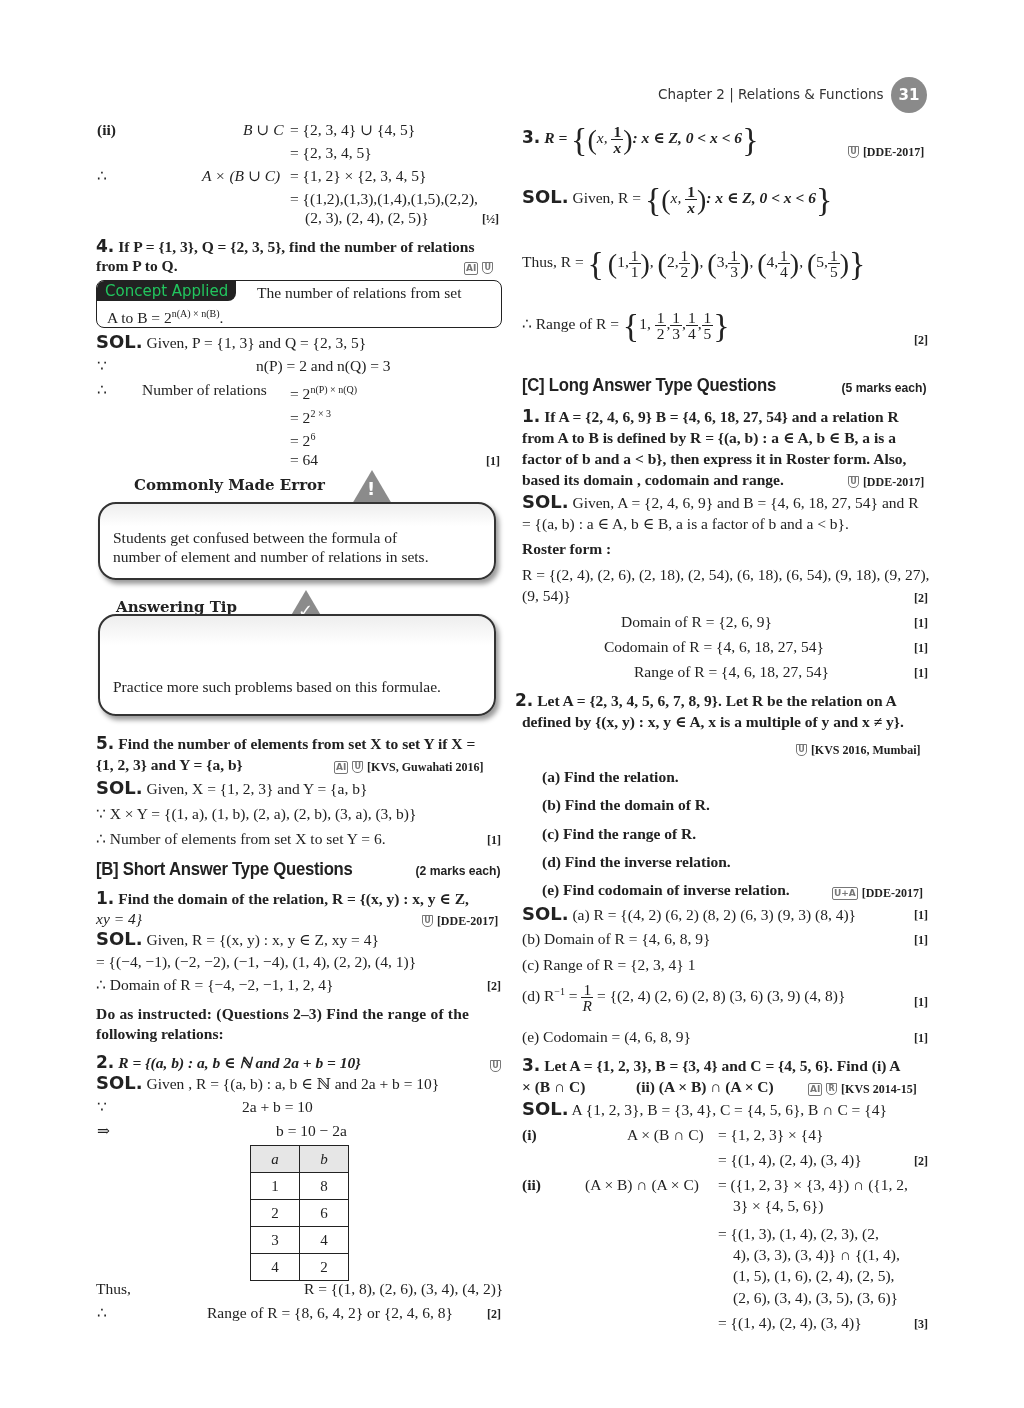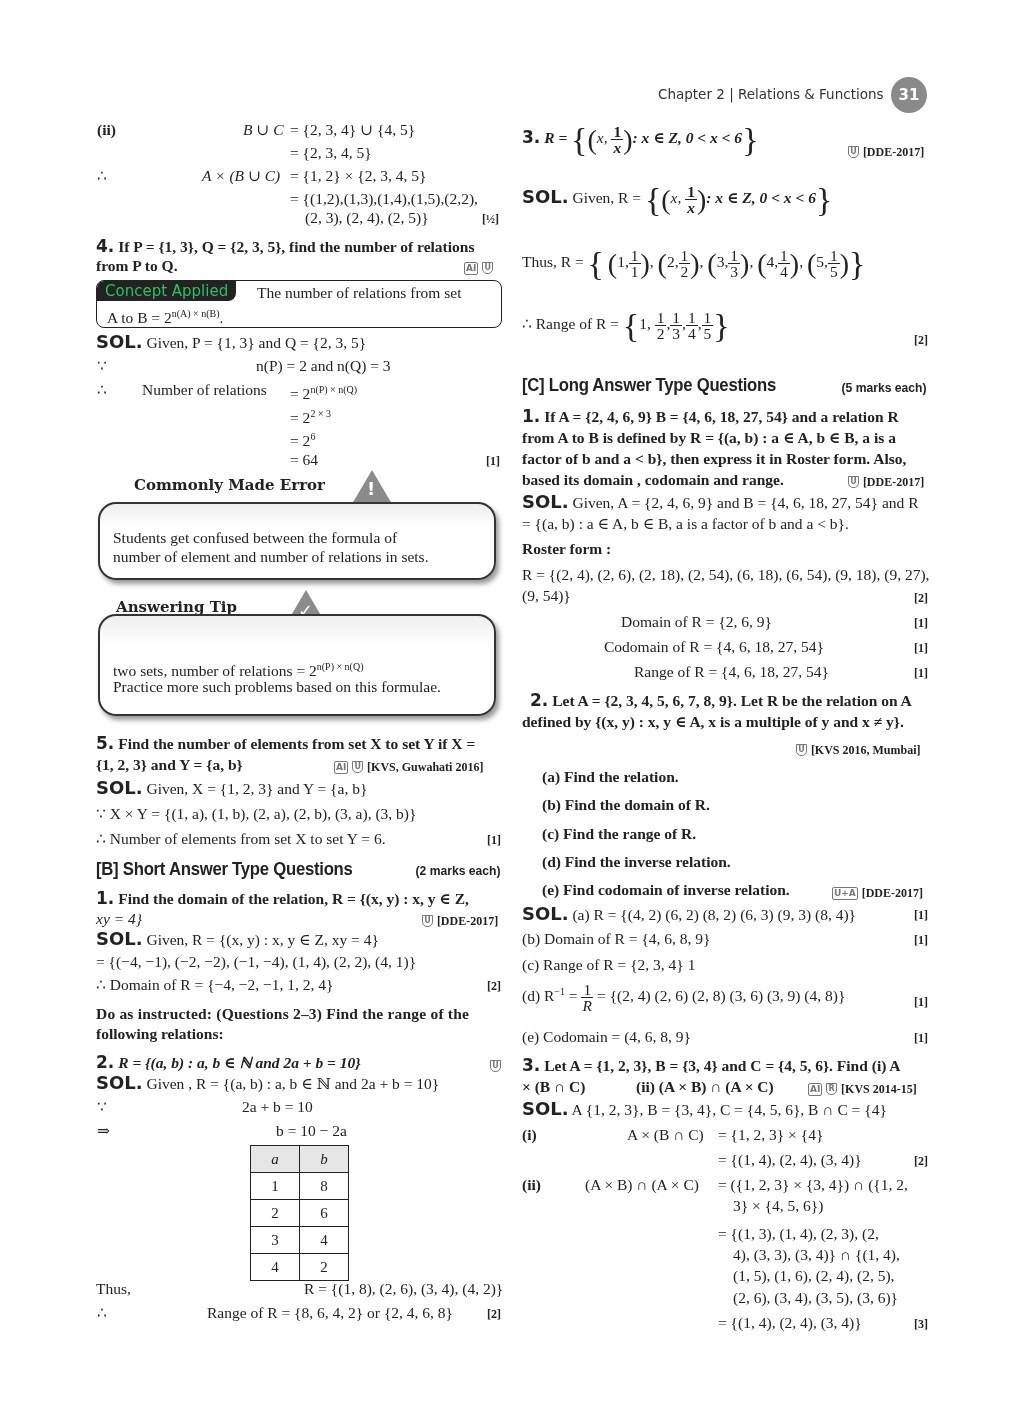--- a/index.html
+++ b/index.html
@@ -88,21 +88,20 @@
   <div class="line" style="left:13px;top:24px;">Students get confused between the formula of</div>
   <div class="line" style="left:13px;top:43px;">number of element and number of relations in sets.</div>
 </div>
 
 <div class="abs callout-title" style="left:116px;top:598px;">Answering Tip</div>
 <div class="abs" style="left:286px;top:590px;">
   <div class="tri"></div>
   <div class="abs tri-glyph" style="left:12px;top:10px;">✓</div>
 </div>
 <div class="abs callout" style="left:98px;top:614px;width:394px;height:98px;">
-  <div class="line" style="left:13px;top:41px;"><span>two sets, number of relations = 2</span><sup>n(P) × n(Q)</sup></div>
   <div class="line" style="left:13px;top:61px;">Practice more such problems based on this formulae.</div>
 </div>
 
 <div class="line b" style="left:96px;top:733px;"><span class="qnum">5.</span> <span>Find the number of elements from set X to set Y if X =</span></div>
 <div class="line b" style="left:96px;top:755px;">{1, 2, 3} and Y = {a, b}</div>
 <div class="abs" style="left:334px;top:757px;">
   <span class="icon-box">AI</span>
   <span class="icon-u">U</span>
   <span class="tag">[KVS, Guwahati 2016]</span>
 </div>
@@ -223,21 +222,21 @@
 <div class="line" style="left:522px;top:565px;">R = {(2, 4), (2, 6), (2, 18), (2, 54), (6, 18), (6, 54), (9, 18), (9, 27),</div>
 <div class="line" style="left:522px;top:586px;">(9, 54)}</div>
 <div class="mark" style="left:914px;top:591px;">[2]</div>
 <div class="line" style="left:621px;top:612px;">Domain of R = {2, 6, 9}</div>
 <div class="mark" style="left:914px;top:616px;">[1]</div>
 <div class="line" style="left:604px;top:637px;">Codomain of R = {4, 6, 18, 27, 54}</div>
 <div class="mark" style="left:914px;top:641px;">[1]</div>
 <div class="line" style="left:634px;top:662px;">Range of R = {4, 6, 18, 27, 54}</div>
 <div class="mark" style="left:914px;top:666px;">[1]</div>
 
-<div class="line b" style="left:530px;top:690px;text-align:center;"><span class="qnum">2.</span> <span>Let A = {2, 3, 4, 5, 6, 7, 8, 9}. Let R be the relation on A</span></div>
+<div class="line b" style="left:515px;top:690px;text-align:center;"><span class="qnum">2.</span> <span>Let A = {2, 3, 4, 5, 6, 7, 8, 9}. Let R be the relation on A</span></div>
 <div class="line b" style="left:522px;top:712px;">defined by {(x, y) : x, y ∈ A, x is a multiple of y and x ≠ y}.</div>
 <div class="abs" style="left:796px;top:740px;">
   <span class="icon-u">U</span>
   <span class="tag">[KVS 2016, Mumbai]</span>
 </div>
 <div class="line b" style="left:542px;top:767px;">(a) Find the relation.</div>
 <div class="line b" style="left:542px;top:795px;">(b) Find the domain of R.</div>
 <div class="line b" style="left:542px;top:824px;">(c) Find the range of R.</div>
 <div class="line b" style="left:542px;top:852px;">(d) Find the inverse relation.</div>
 <div class="line b" style="left:542px;top:880px;">(e) Find codomain of inverse relation.</div>

